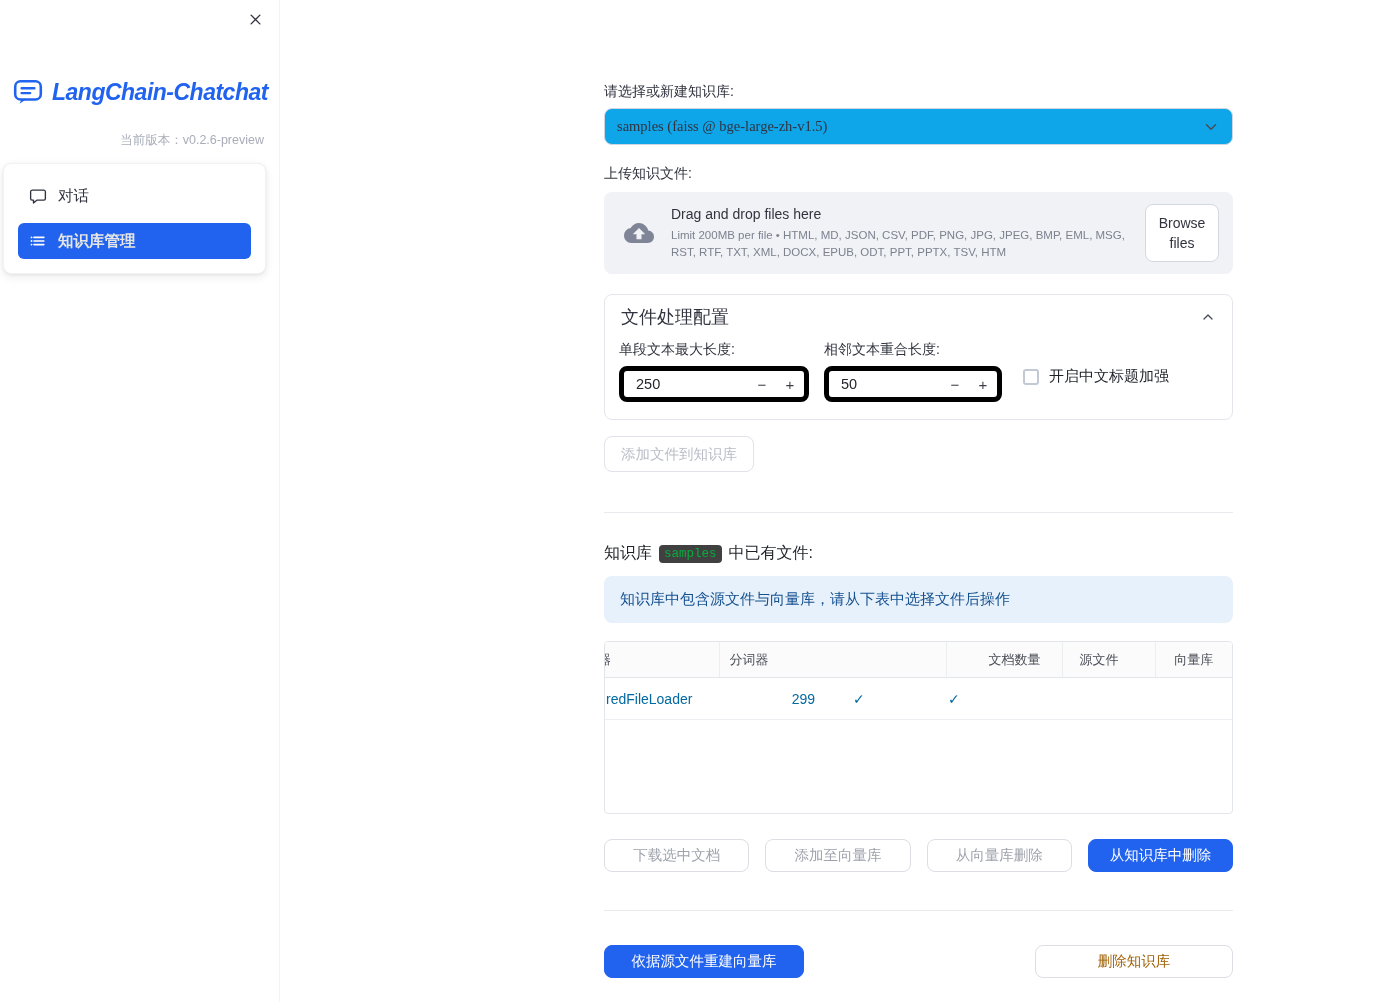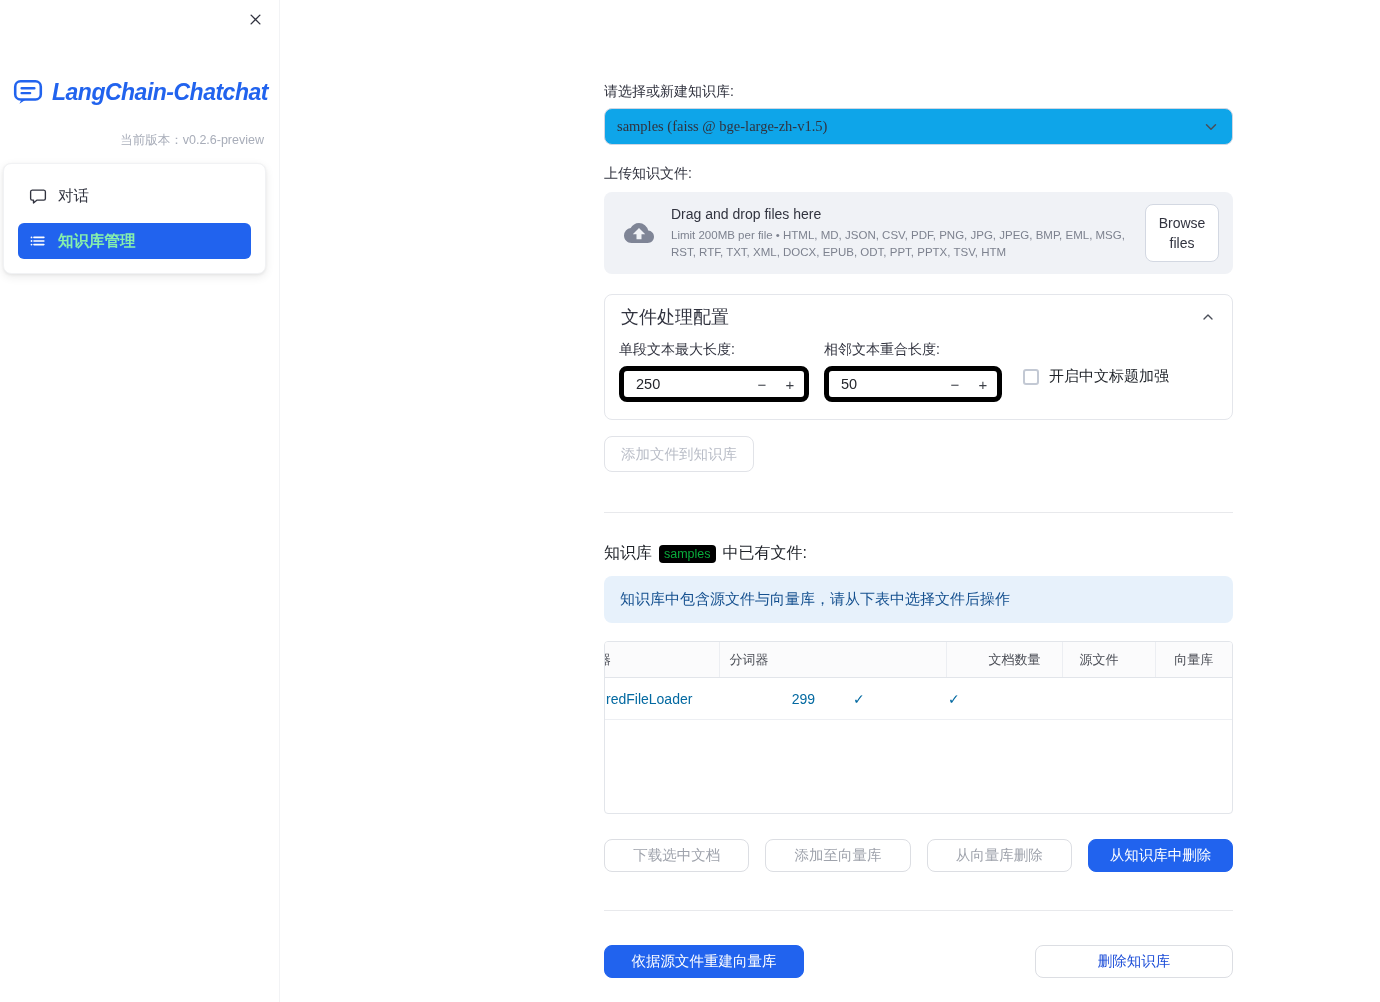--- a/index.html
+++ b/index.html
@@ -50,21 +50,21 @@
   }
   .menu-item {
     display: flex; align-items: center; gap: 11px;
     height: 36px; padding: 0 11px;
     border-radius: 6px;
     font-size: 15.5px; color: #31333f;
     cursor: pointer;
   }
   .menu-item + .menu-item { margin-top: 9px; }
   .menu-item.selected {
-    background: #2163ee; color: #86efac; font-weight: bold;
+    background: #2163ee; color: #e5e5e5; font-weight: bold;
   }
 
   
   .main { flex: 1; height: 100%; background: #ffffff; }
   .content { width: 629px; margin-left: 324px; padding-top: 83px; }
 
   .field-label { font-size: 14px; color: #31333f; margin-bottom: 7px; }
 
   .selectbox {
     height: 37px; background: #0ea5e9;
@@ -131,23 +131,23 @@
     border: 1px solid #e1e3e8; color: #b9bdc7;
   }
 
   hr.divider {
     border: none; border-top: 1px solid #e8e9ec;
     margin: 40px 0 30px 0;
   }
 
   .kb-line { font-size: 16px; color: #1f2329; display: flex; align-items: center; gap: 7px; }
   .inline-code {
-    font-family: Liberation Sans, sans-serif;
+    font-family: Liberation Mono, monospace;
     font-size: 12.5px; color: #09ab3b;
-    background: #000000; border-radius: 4px; padding: 2px 5px;
+    background: #404040; border-radius: 4px; padding: 2px 5px;
   }
 
   .info-box {
     margin-top: 12px;
     background: #e7f1fb; color: #15508f;
     border-radius: 8px; padding: 14px 16px; font-size: 15px;
   }
 
   .table {
     margin-top: 18px; height: 173px;
@@ -184,21 +184,21 @@
   .btn-primary {
     background: #2163ee !important; color: #ffffff !important;
     border: 1px solid #2163ee !important;
   }
   hr.divider-2 { border: none; border-top: 1px solid #e8e9ec; margin: 38px 0 34px 0; }
 
   .bottom-row { display: flex; justify-content: space-between; }
   .rebuild-btn { width: 200px; height: 33px; }
   .delete-kb-btn {
     width: 198px; height: 33px;
-    border: 1px solid #dcdee3; color: #1d4ed8;
+    border: 1px solid #dcdee3; color: #a16207;
   }
 </style>
 </head>
 <body>
 
 <div class="app">
 
   <aside class="sidebar">
     <button class="close-btn">
       <svg viewBox="0 0 24 24" width="15" height="15">

